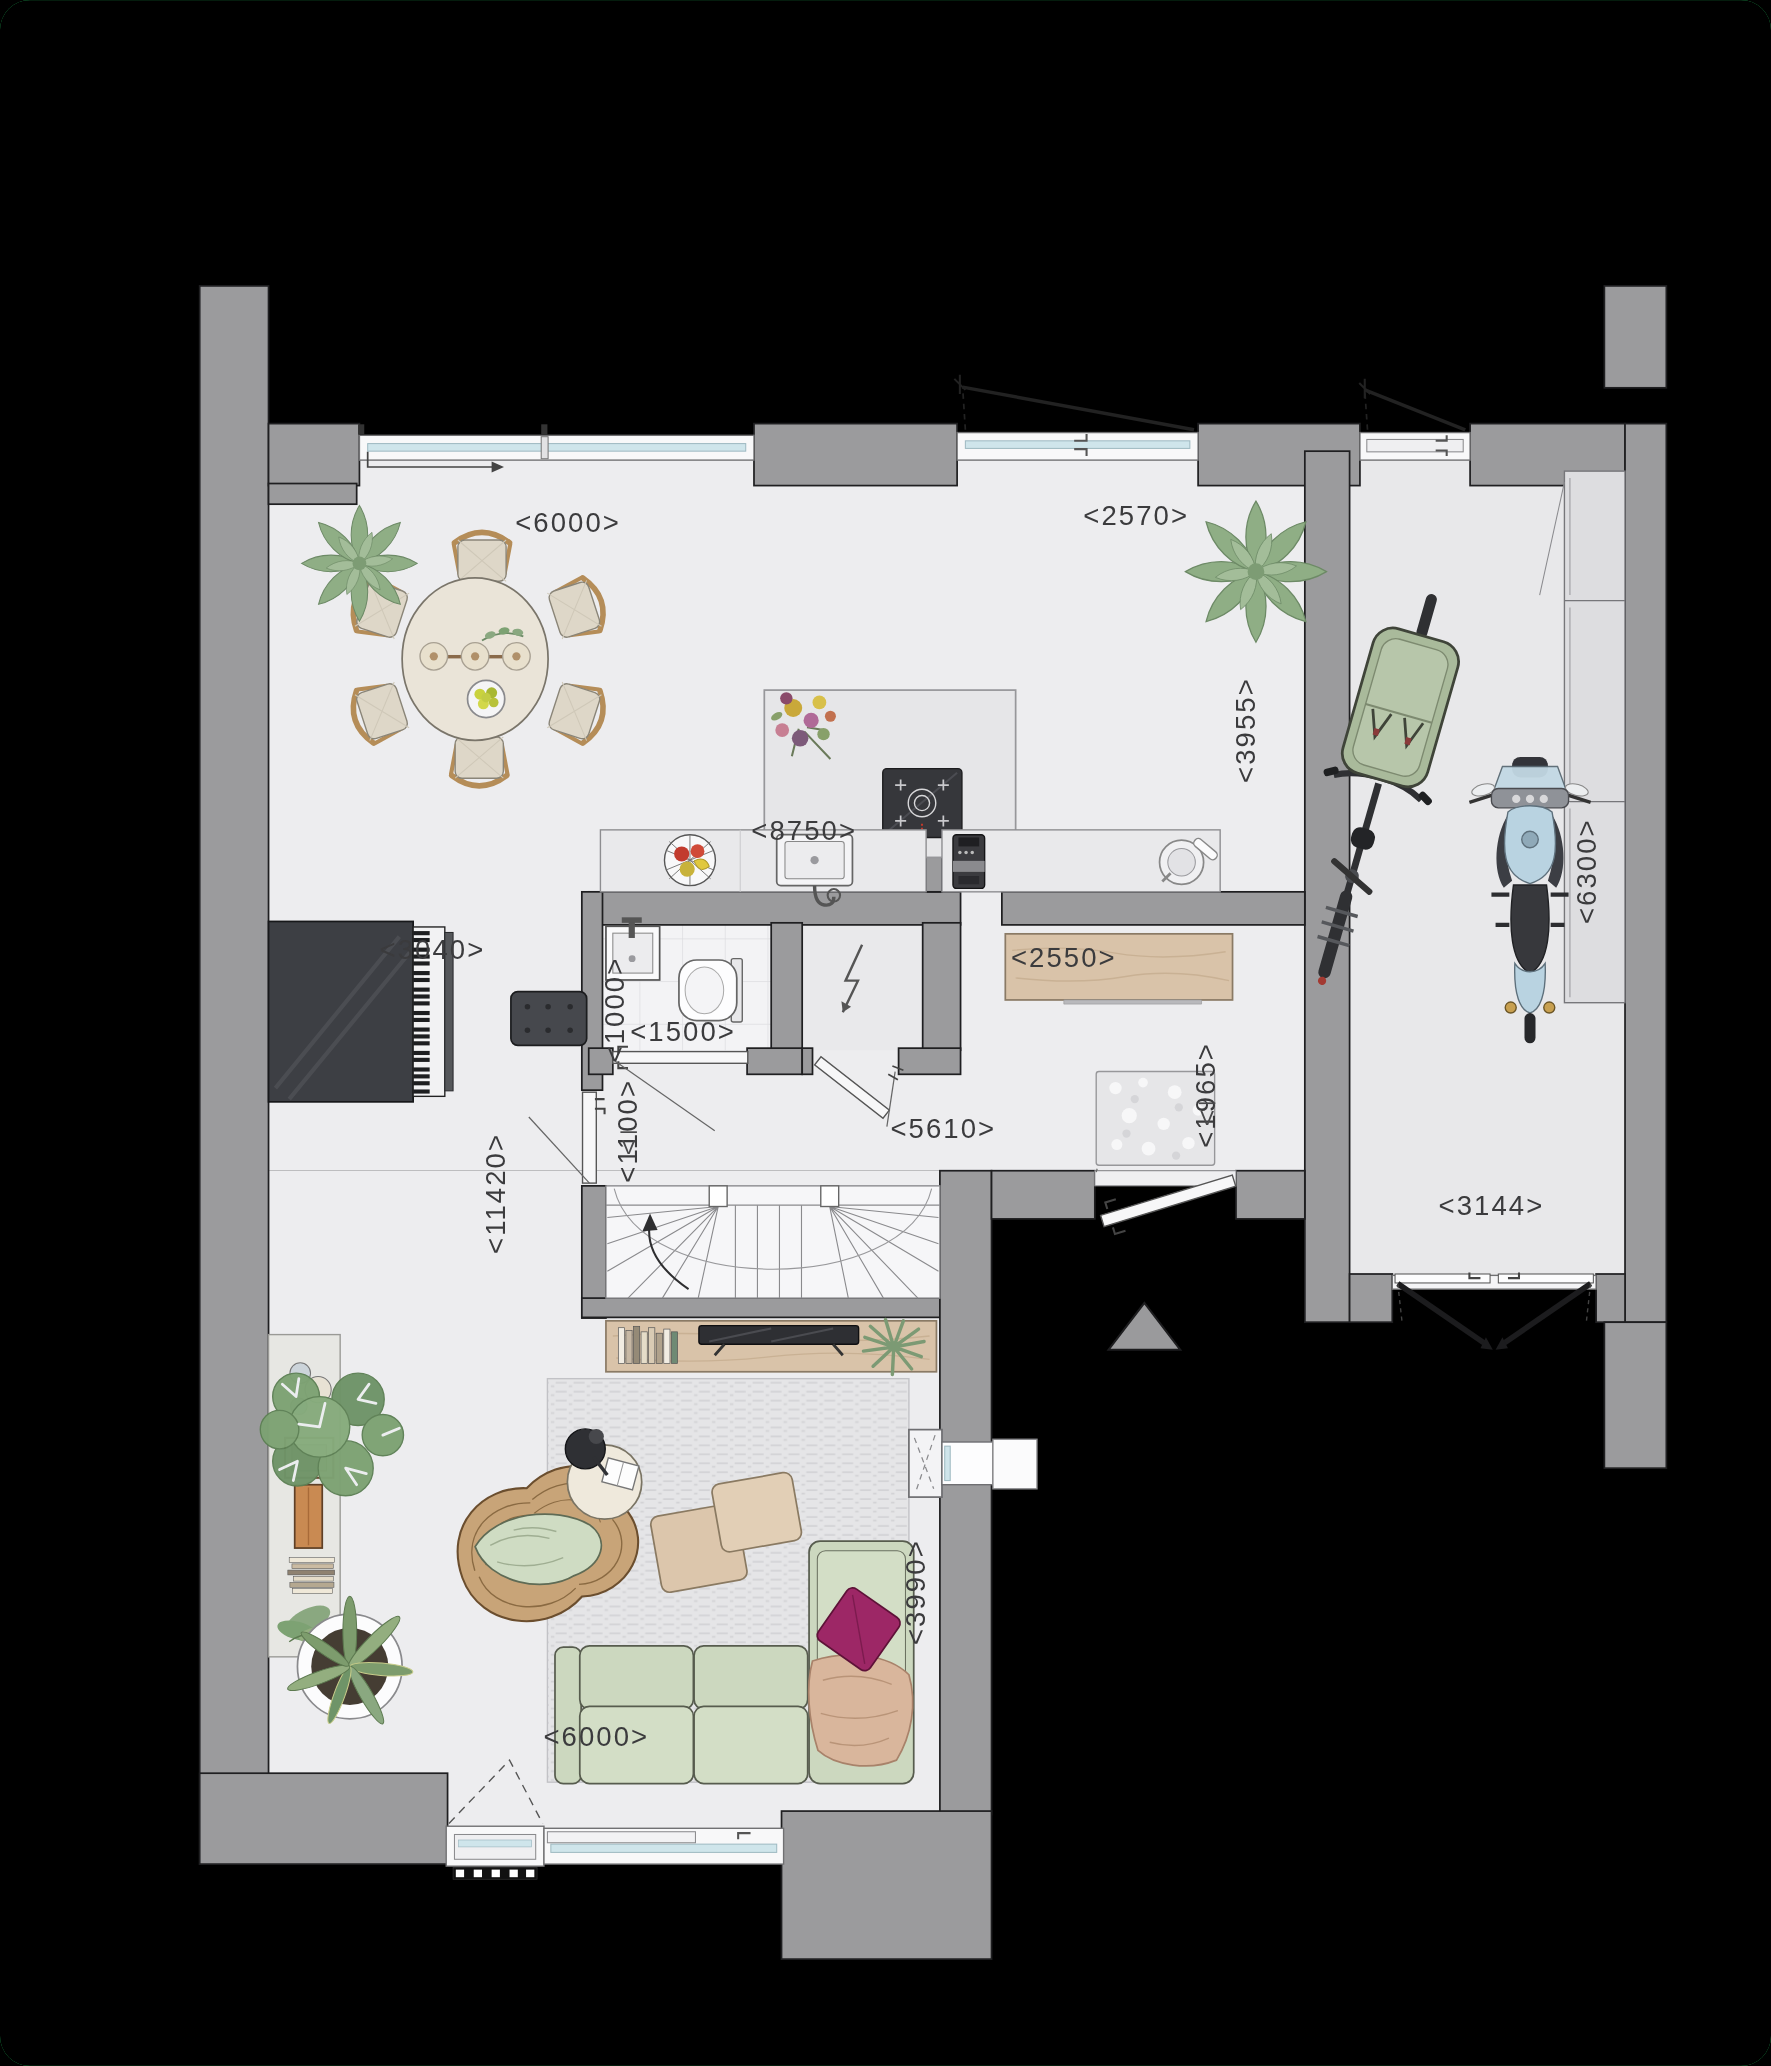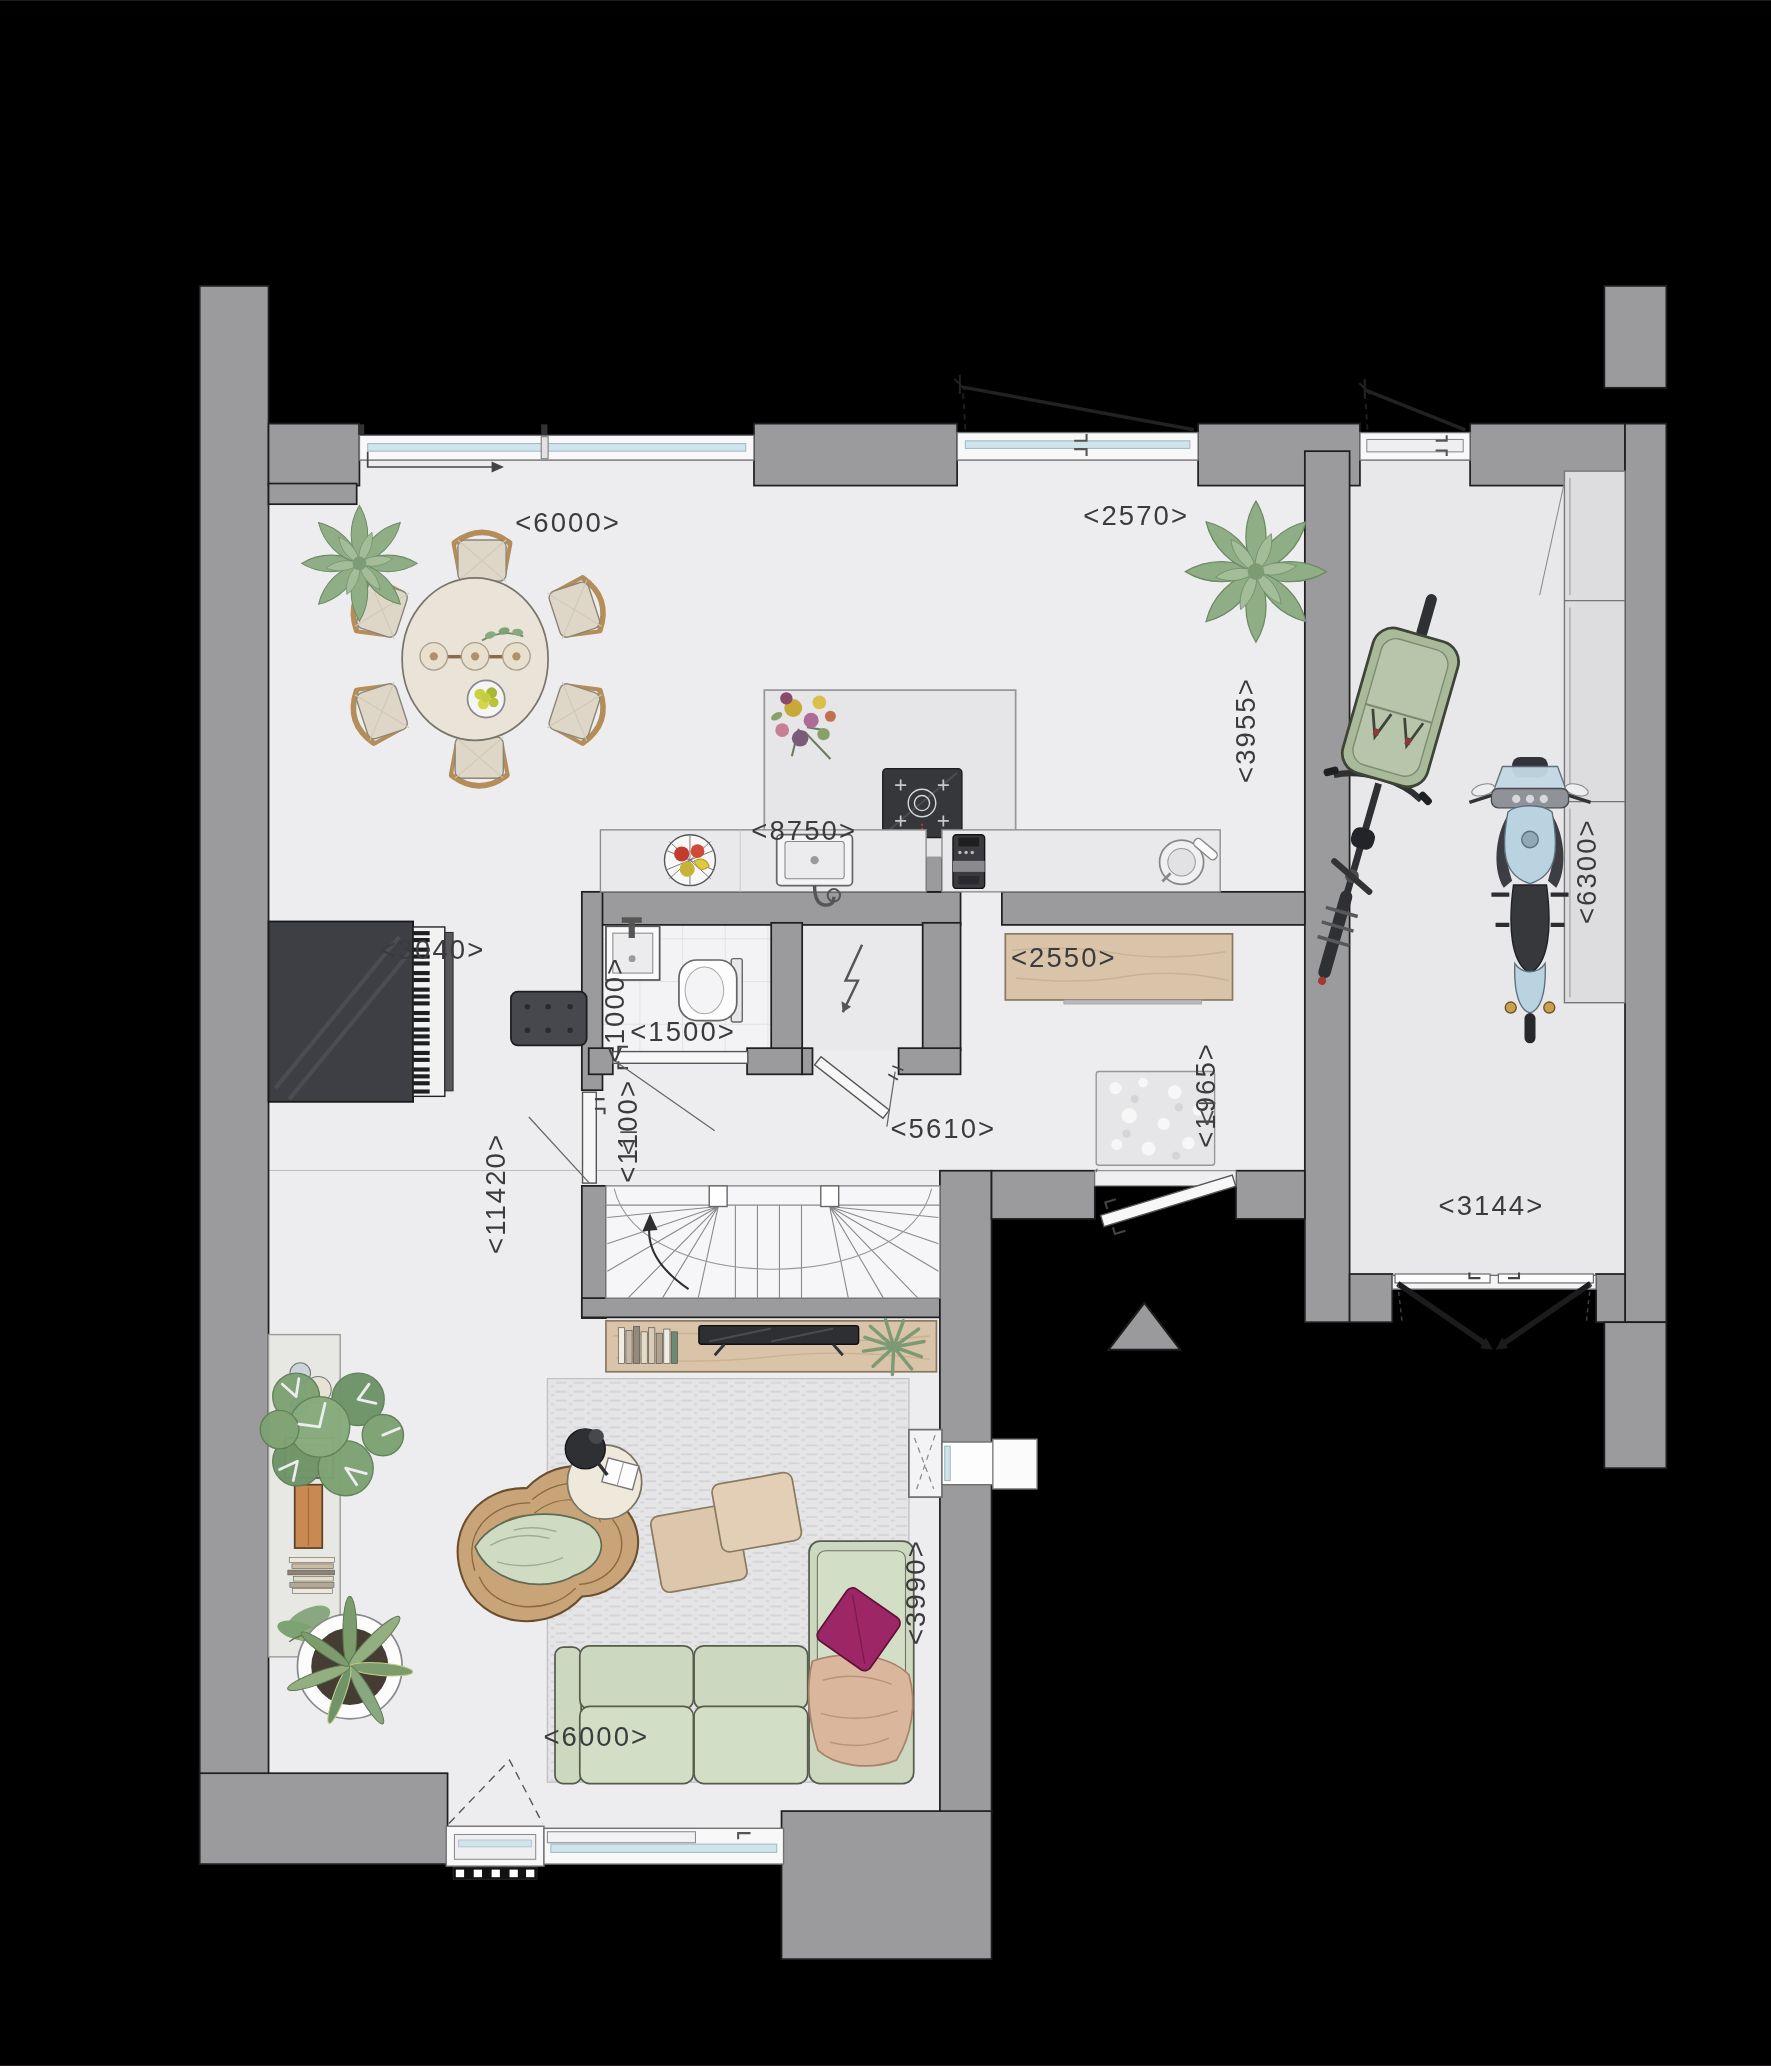--- a/index.html
+++ b/index.html
@@ -1,16 +1,16 @@
 <!DOCTYPE html>
 <html style="font-size:11px"><head>
 <meta charset="utf-8">
 <style>
   html,body{margin:0;padding:0;background:#000;}
-  .stage{width:1771px;height:2066px;position:relative;background:#f9a8d4;overflow:hidden;}
+  .stage{width:1771px;height:2066px;position:relative;background:#22c55e;overflow:hidden;border-radius:30px;}
   svg{display:block;}
   .dim{font-family:"Liberation Sans",sans-serif;font-size:40px;letter-spacing:3px;fill:#3b3b3d;}
   .vmark{font-family:"Liberation Sans",sans-serif;font-size:30px;fill:#4a4a4c;}
 </style>
 </head>
 <body>
 
 <div class="stage">
 <svg width="1771" height="2066" viewBox="0 0 2572 3000" xmlns="http://www.w3.org/2000/svg">
 

